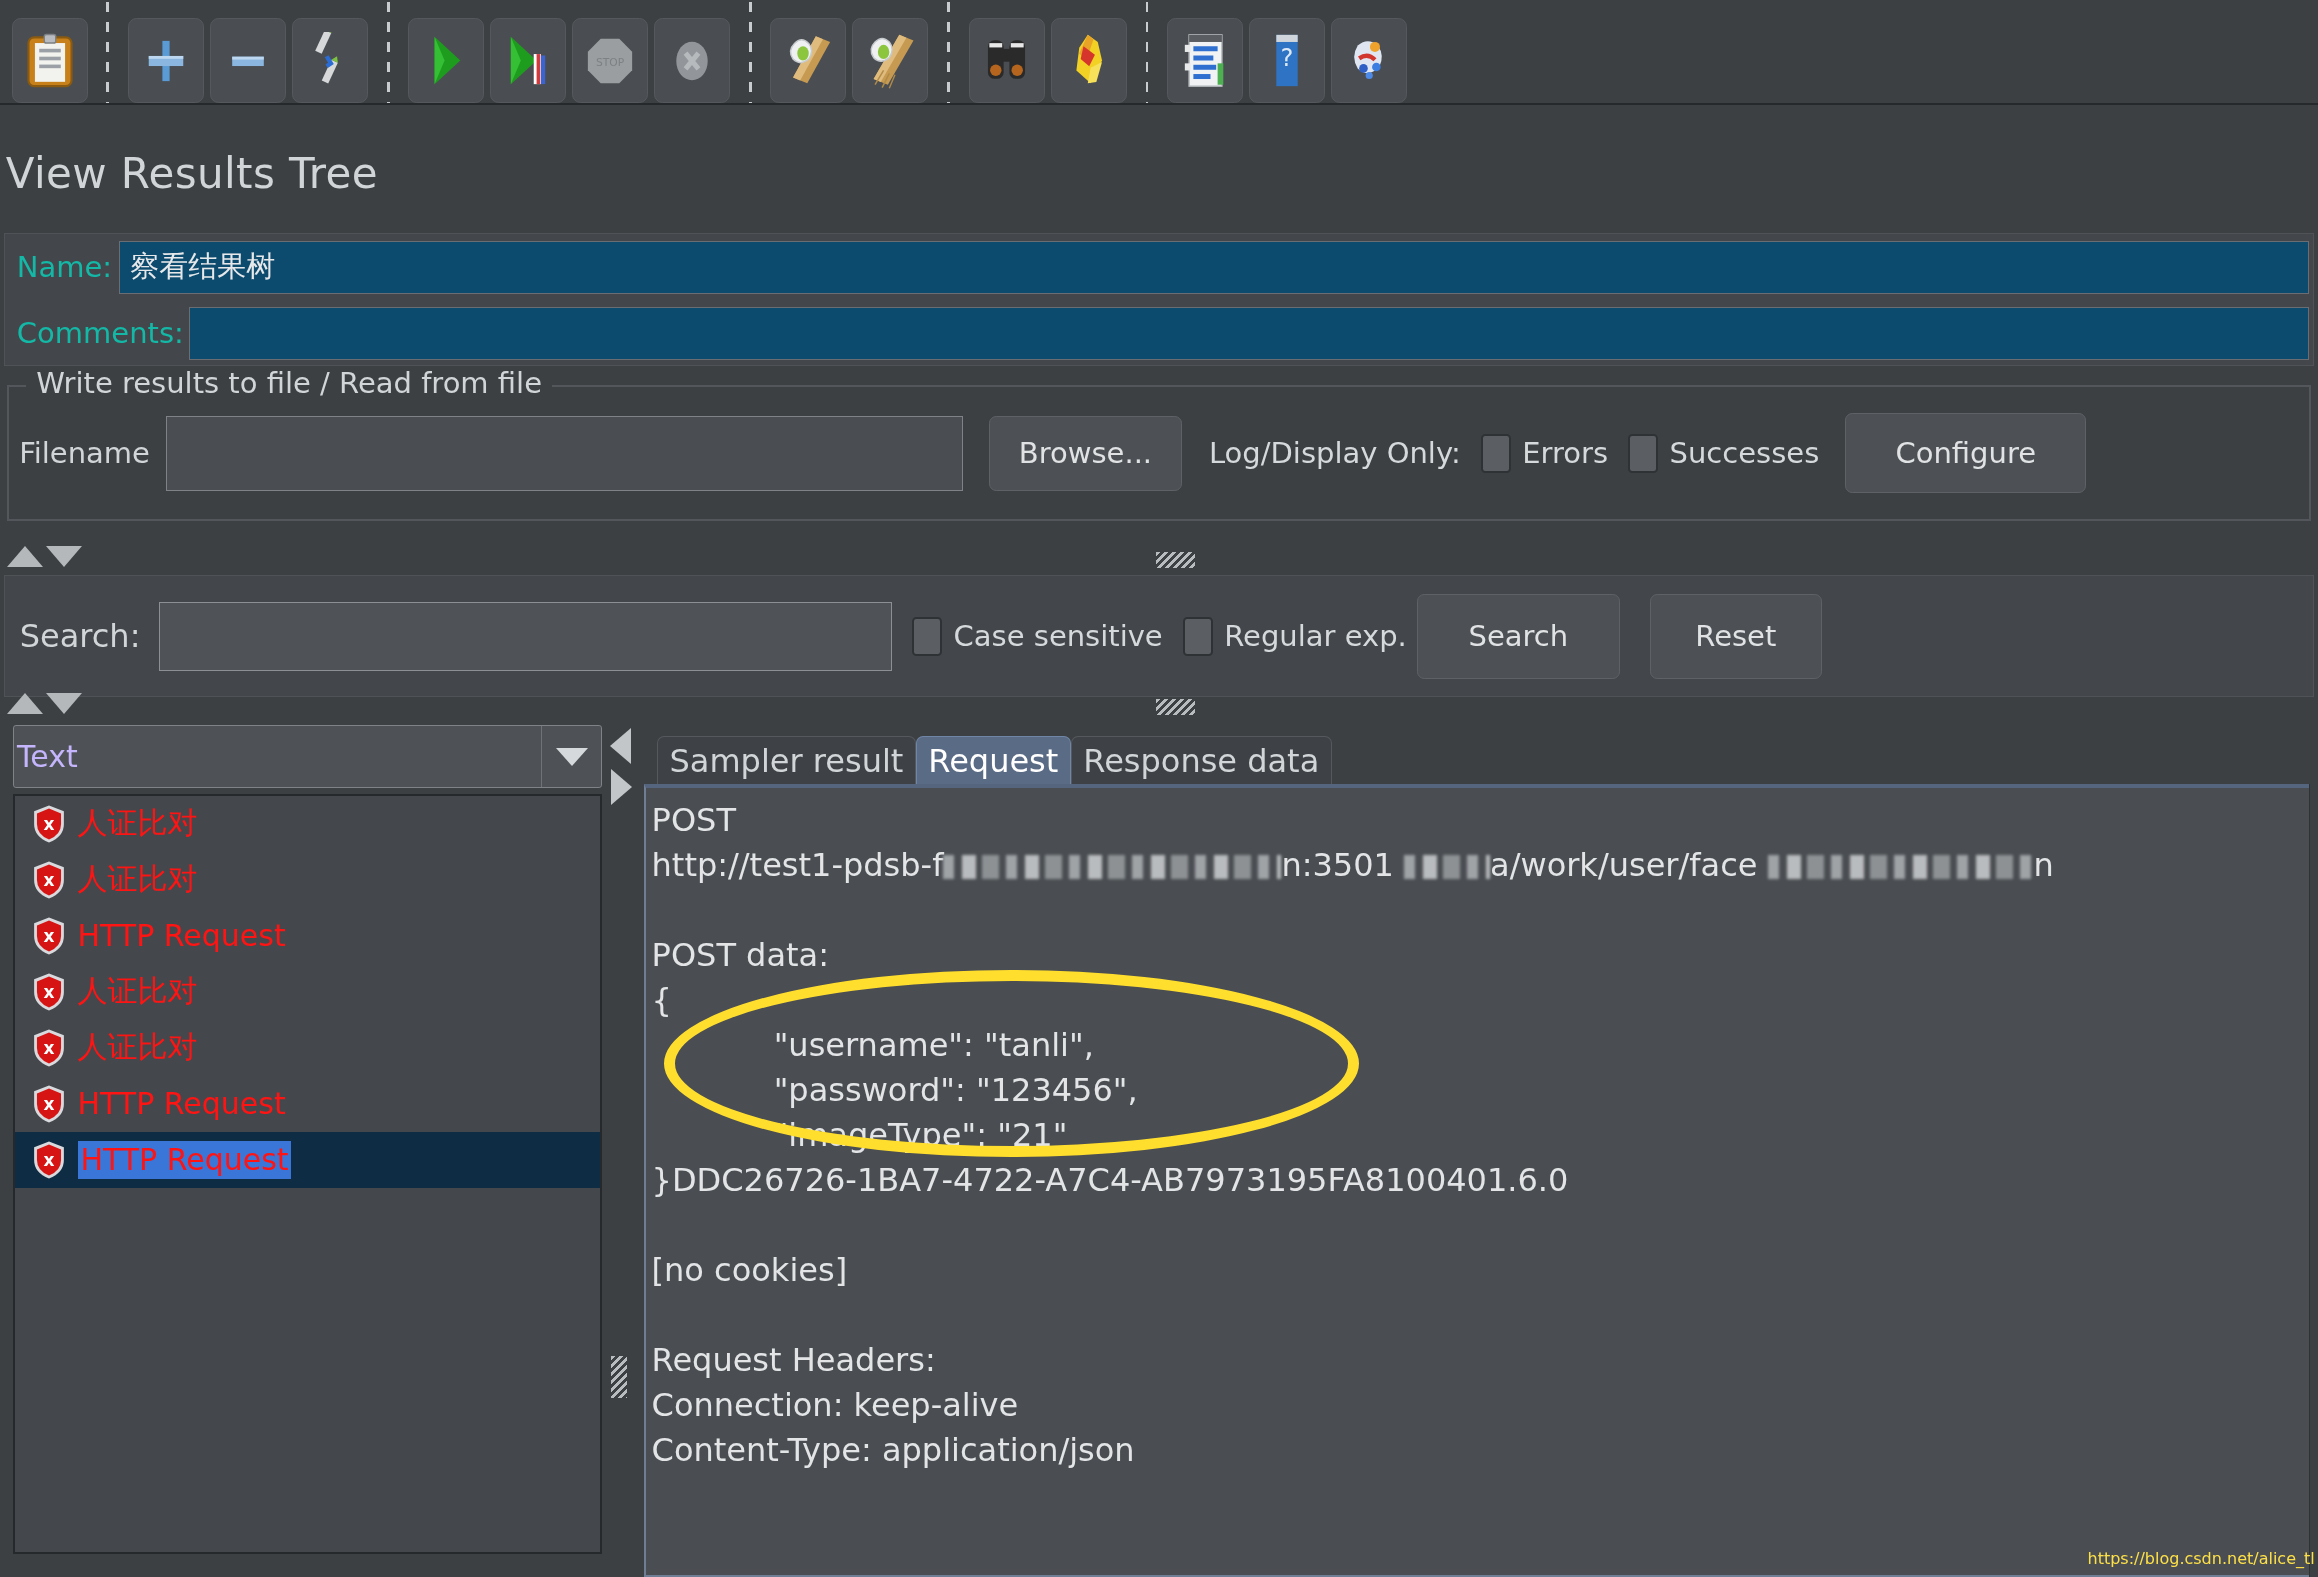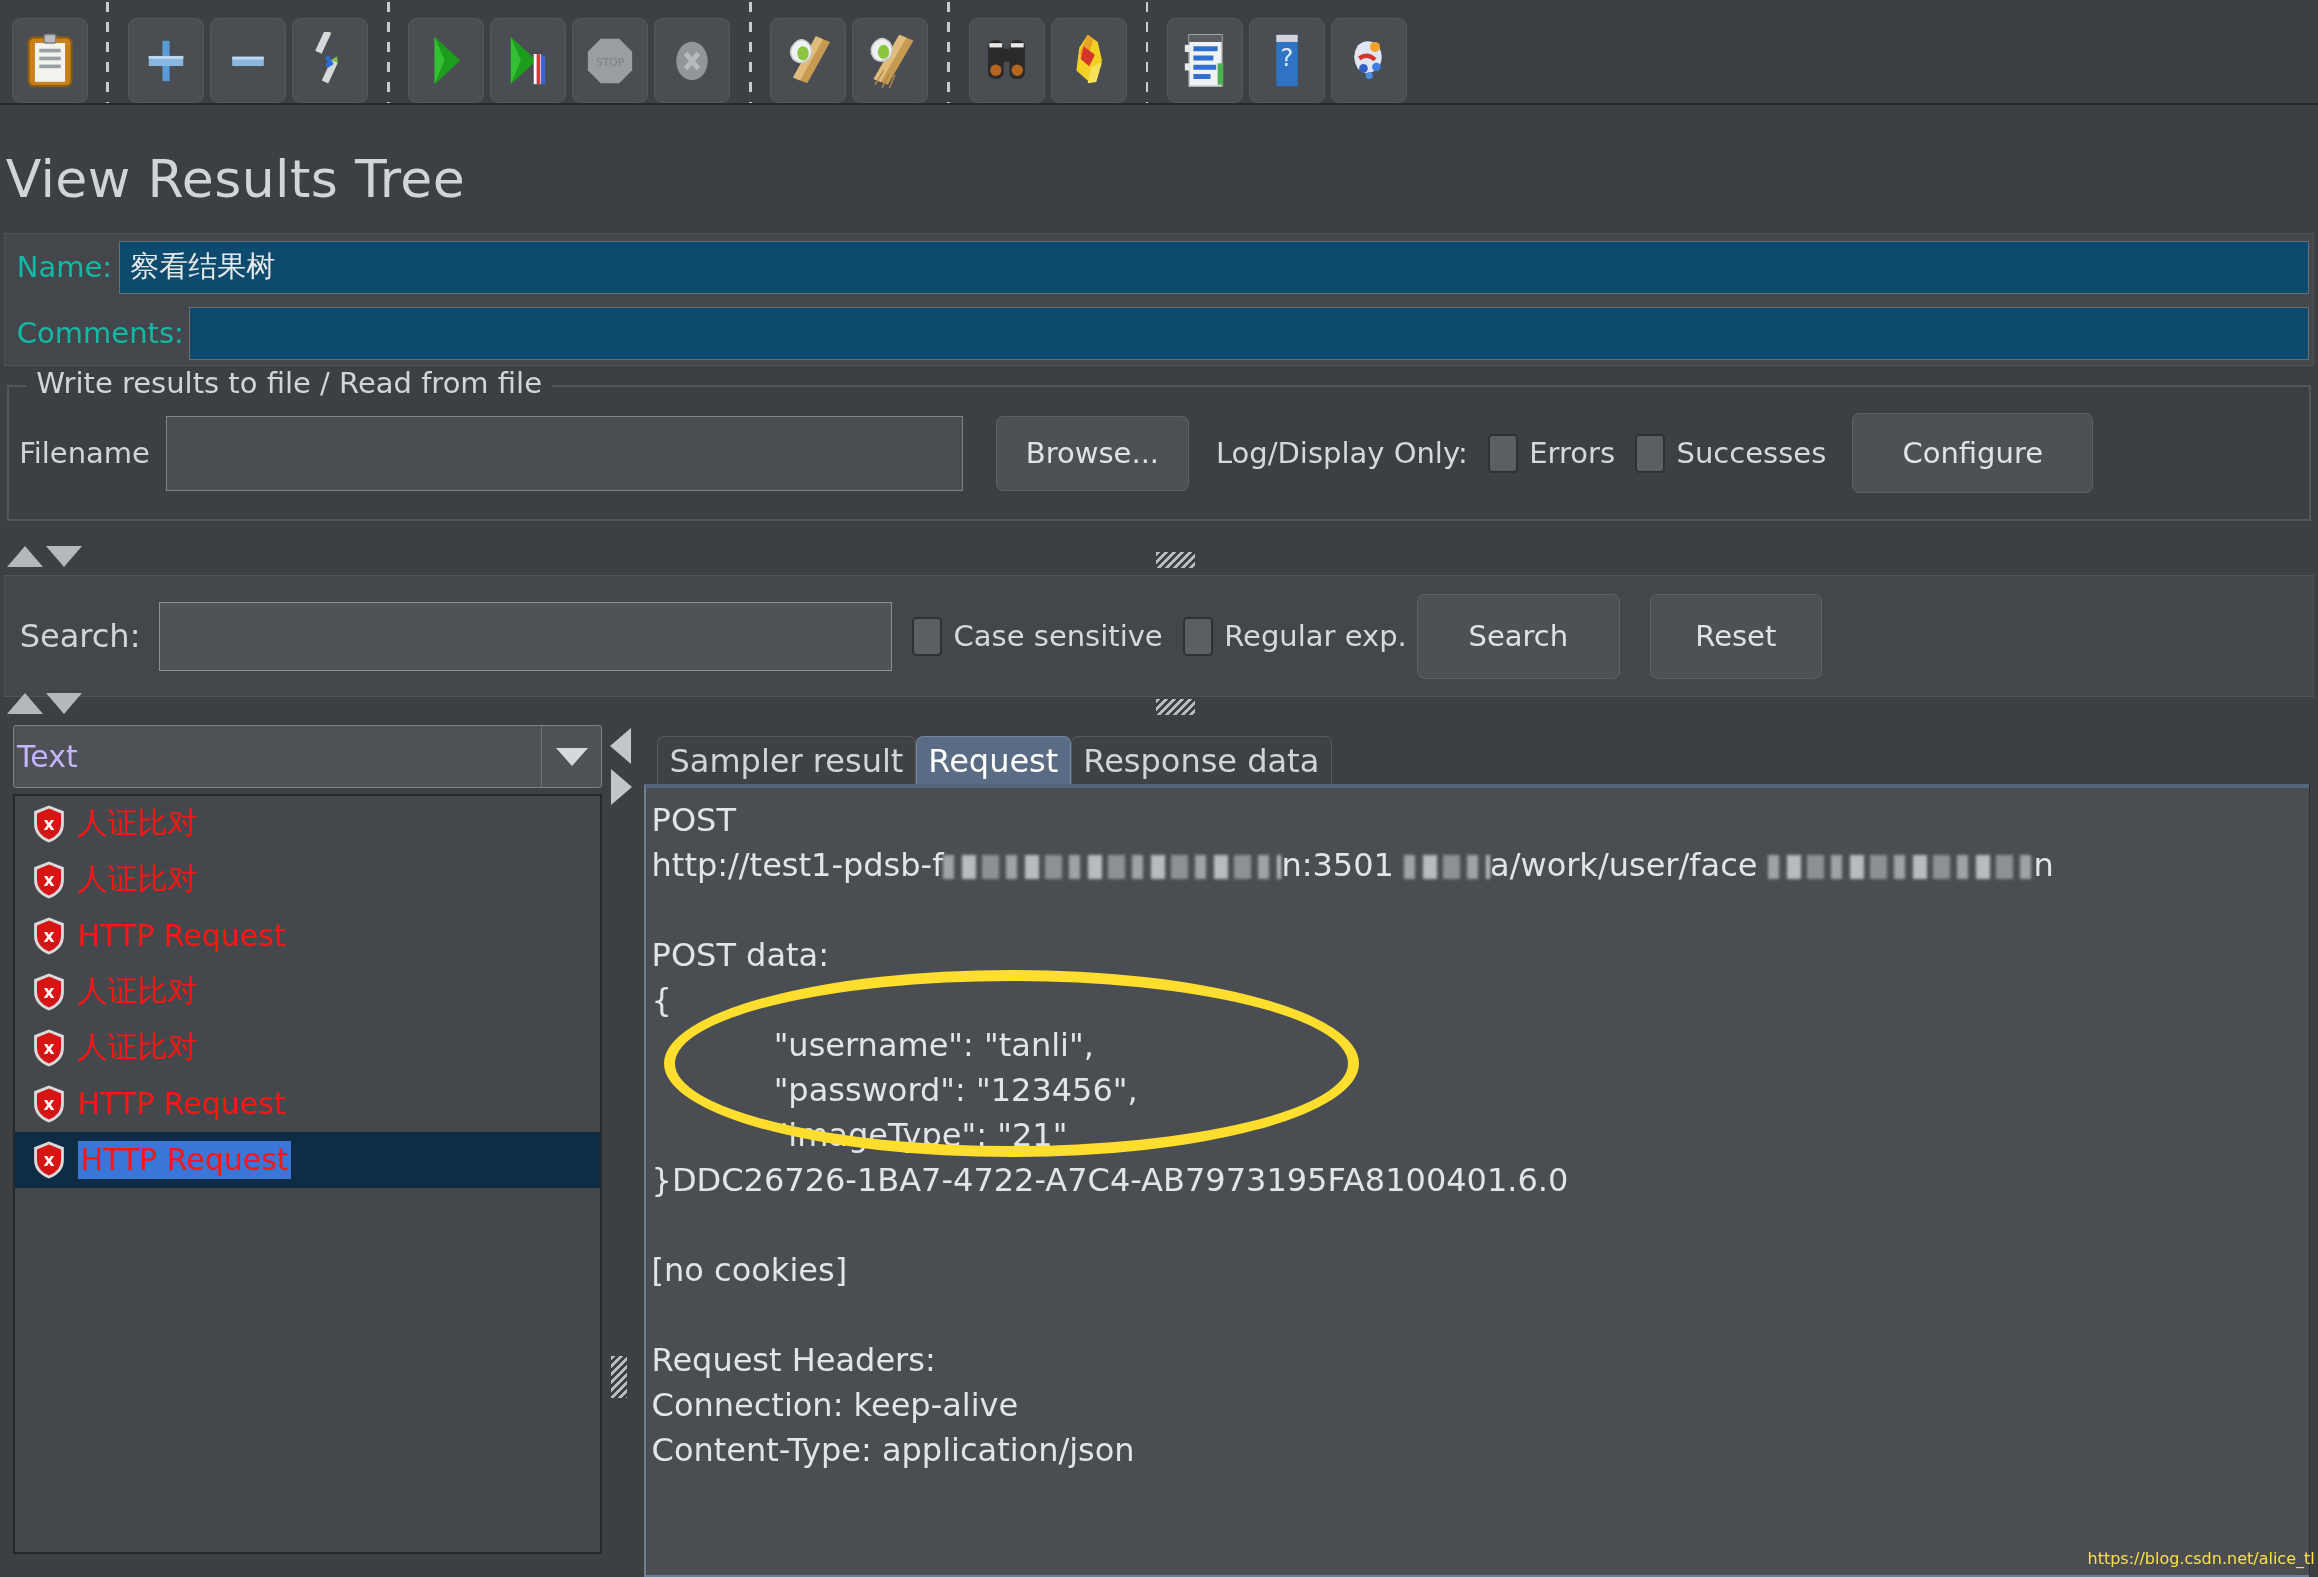--- a/index.html
+++ b/index.html
@@ -31,21 +31,21 @@
     background: repeating-linear-gradient(to bottom,
       #c9ccce 0 10px, transparent 10px 20px);
     flex: 0 0 auto;
   }
   .tb-first { margin-left: 11.5px; }
   .ic { display:block; }
 
   
   .title {
     position: absolute; left: 5.7px; top: 149px;
-    font-size: 52px; color: #d2d5d7; letter-spacing: 0.4px;
+    font-size: 42px; color: #d2d5d7; letter-spacing: 0.4px;
   }
 
   
   .panel-block {
     position: absolute; left: 4.3px; top: 233px; width: 2310px; height: 133px;
     background: #43474b;
     border: 1.4px solid #4f5357;
   }
   .row { display: flex; align-items: center; height: 66px; }
   .lbl {
@@ -84,21 +84,21 @@
     background: #4a4e52; border: 1.4px solid #7f8387;
   }
   .btn {
     background: #4d5155;
     border: 1.4px solid #5e6266;
     border-radius: 7.2px;
     color: #e0e2e4; font-size: 29px;
     display: flex; align-items: center; justify-content: center;
     white-space: nowrap;
   }
-  .browse-btn { width: 193px; height: 75px; margin-left: 33px; }
+  .browse-btn { width: 193px; height: 75px; margin-left: 26px; }
   .logdisplay-label { font-size: 29px; color: #d6d9db; margin-left: 27px; white-space: nowrap; }
   .cb {
     width: 30px; height: 39px; margin-left: 20px;
     background: #5b5f63;
     border: 2.2px solid #2f3235;
     border-radius: 4.3px;
   }
   .cb-text { font-size: 29px; color: #d6d9db; margin-left: 11.5px; white-space: nowrap; }
   .configure-btn { width: 241px; height: 80px; margin-left: 26px; }
 

